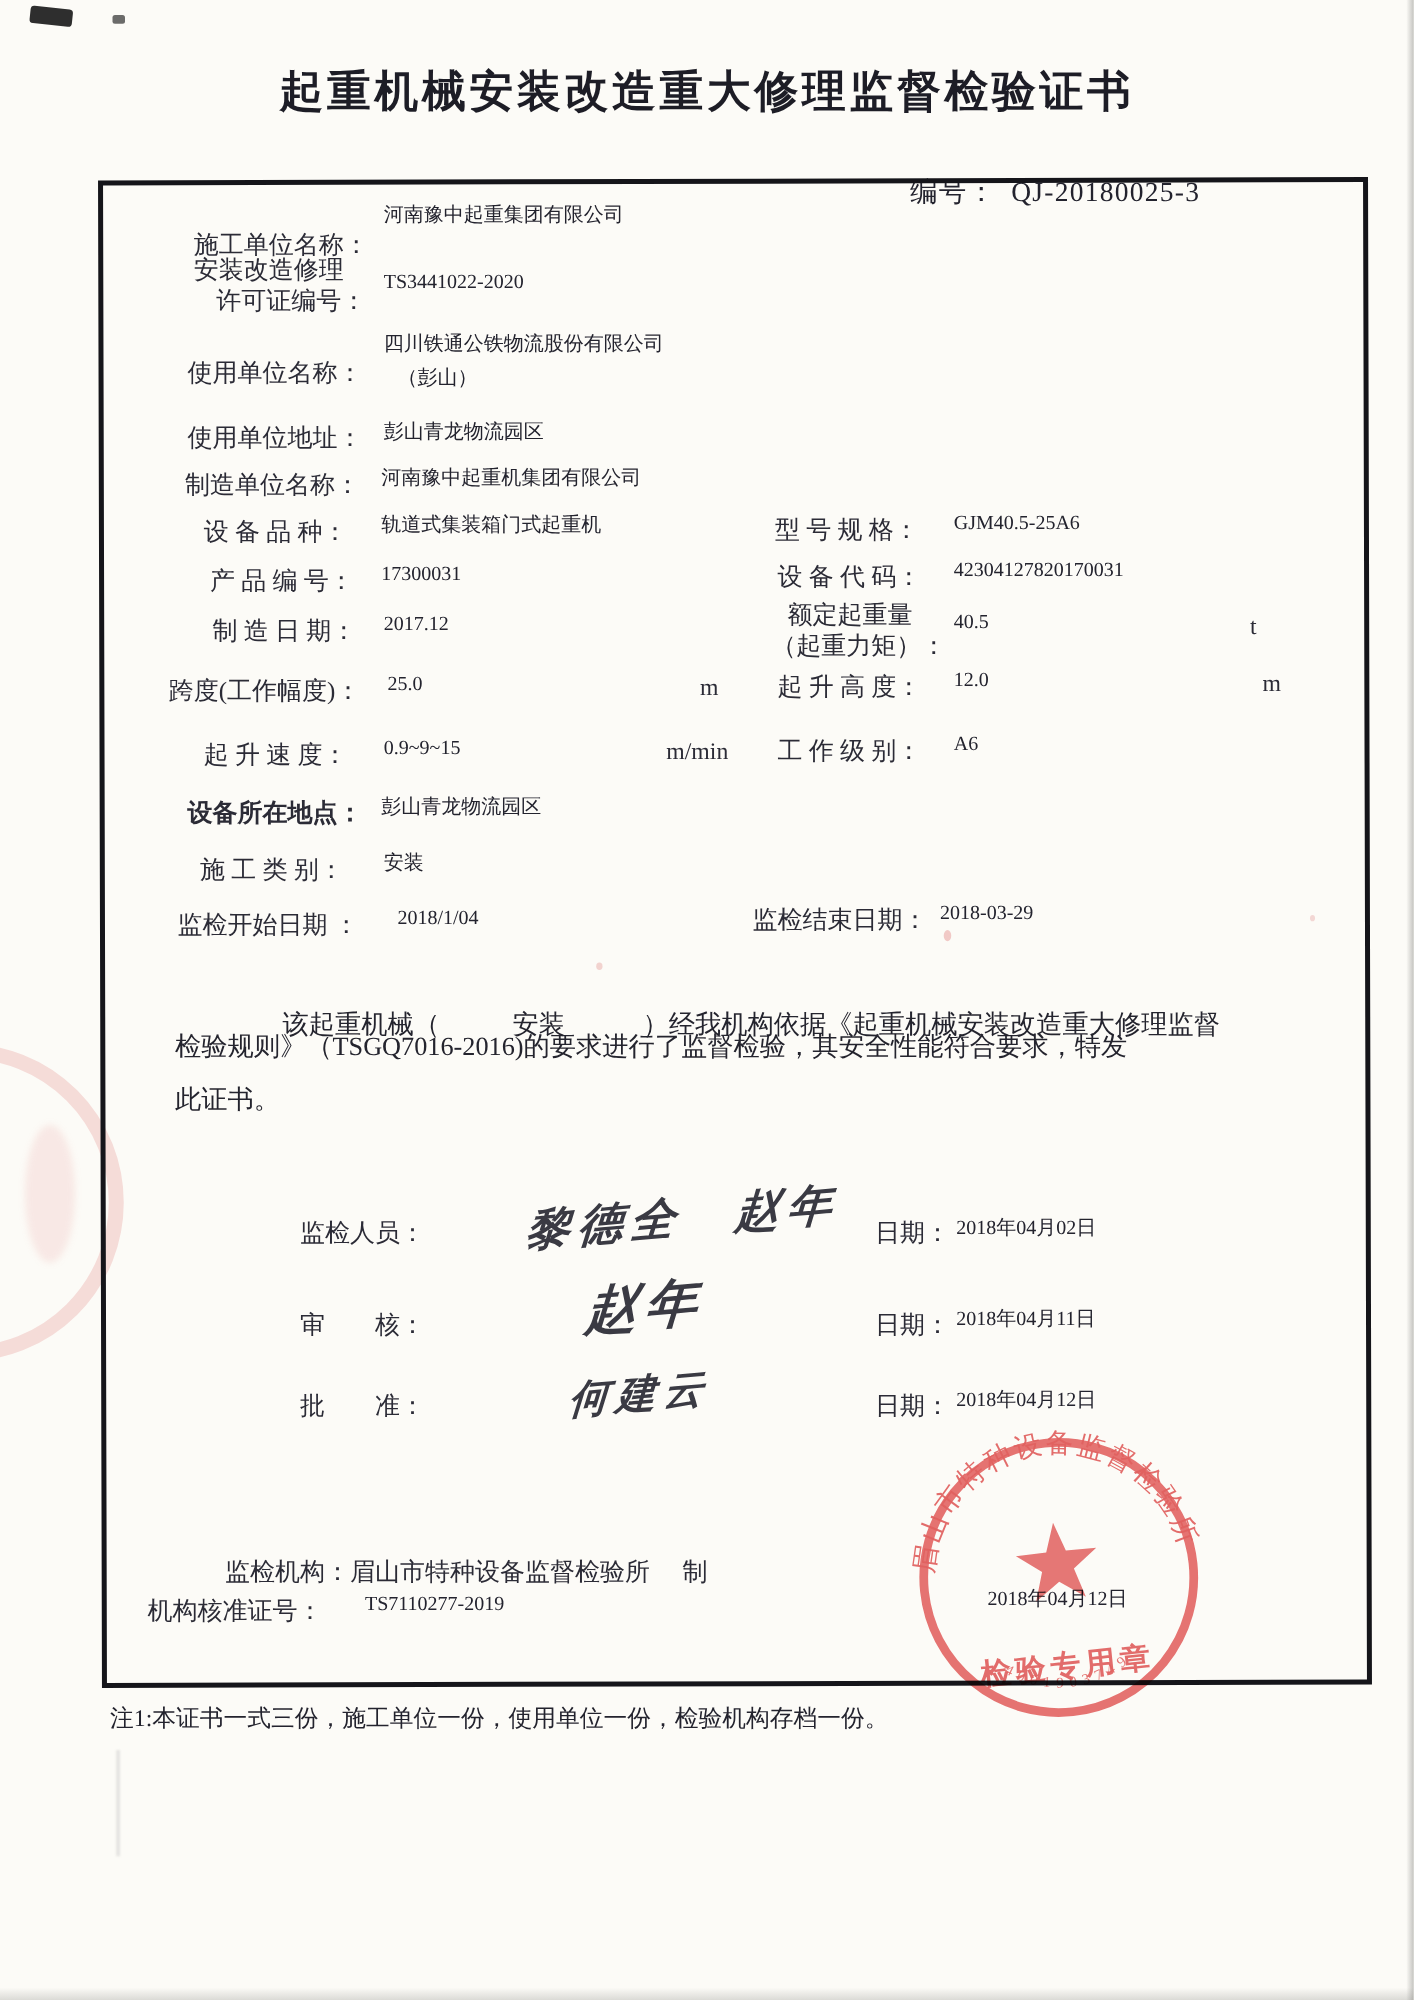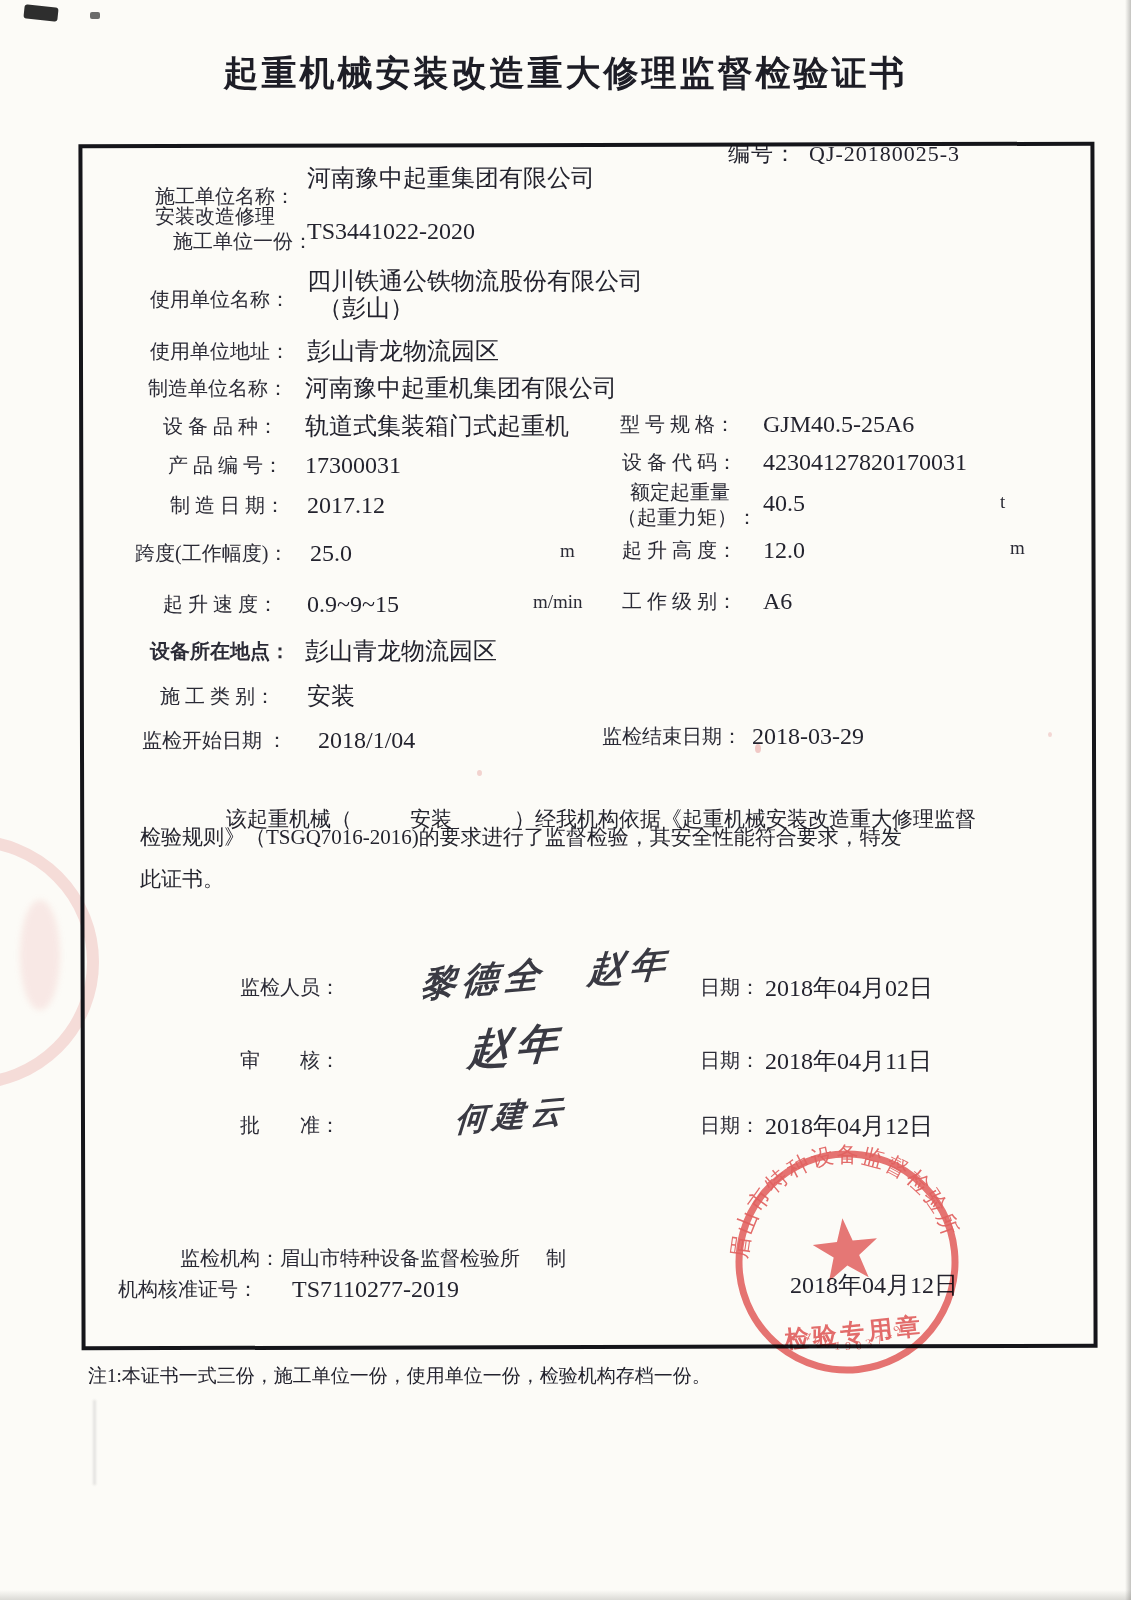--- a/index.html
+++ b/index.html
@@ -4,21 +4,21 @@
 <style>
   html,body{margin:0;padding:0;background:#d8d8d4;}
   #page{
     position:relative;width:1131px;height:1600px;margin:0 auto;
     background:#fcfbf7;overflow:hidden;
     font-family:"Liberation Serif","DejaVu Serif",serif;
     color:#23232e;
   }
   .abs{position:absolute;white-space:pre;line-height:1.25;}
   .lbl{font-size:20px;color:#2b2b36;}
-  .val{font-size:24px;color:#23232e;}
+  .val{font-size:16px;color:#23232e;}
   .unit{font-size:19px;color:#2b2b36;}
   .title{
     left:0;right:0;top:52px;text-align:center;
     font-size:35px;font-weight:700;letter-spacing:3px;color:#1d1d26;
   }
   .docno{font-size:22px;letter-spacing:1px;color:#23232e;}
   .doc-box{
     position:absolute;left:80px;top:143px;width:1008px;height:1198px;
     border:4px solid #15151a;transform:rotate(-0.15deg);
   }
@@ -71,21 +71,21 @@
   <div class="abs docno" style="left:702px;top:112px;">
     <span>编号：</span><span style="display:inline-block;width:12px;"></span><span>QJ-20180025-3</span>
   </div>
 
   <div class="doc-box"></div>
 
   <span class="abs lbl" style="left:155px;top:184px;">施工单位名称：</span>
   <span class="abs val" style="left:307px;top:163px;">河南豫中起重集团有限公司</span>
 
   <span class="abs lbl" style="left:155px;top:204px;">安装改造修理</span>
-  <span class="abs lbl" style="left:173px;top:229px;">施工单位一份：</span>
+  <span class="abs lbl" style="left:173px;top:229px;">许可证编号：</span>
   <span class="abs val" style="left:307px;top:216px;">TS3441022-2020</span>
 
   <span class="abs lbl" style="left:150px;top:287px;">使用单位名称：</span>
   <span class="abs val" style="left:307px;top:266px;">四川铁通公铁物流股份有限公司</span>
   <span class="abs val" style="left:318px;top:293px;">（彭山）</span>
 
   <span class="abs lbl" style="left:150px;top:339px;">使用单位地址：</span>
   <span class="abs val" style="left:307px;top:336px;">彭山青龙物流园区</span>
 
   <span class="abs lbl" style="left:148px;top:376px;">制造单位名称：</span>

